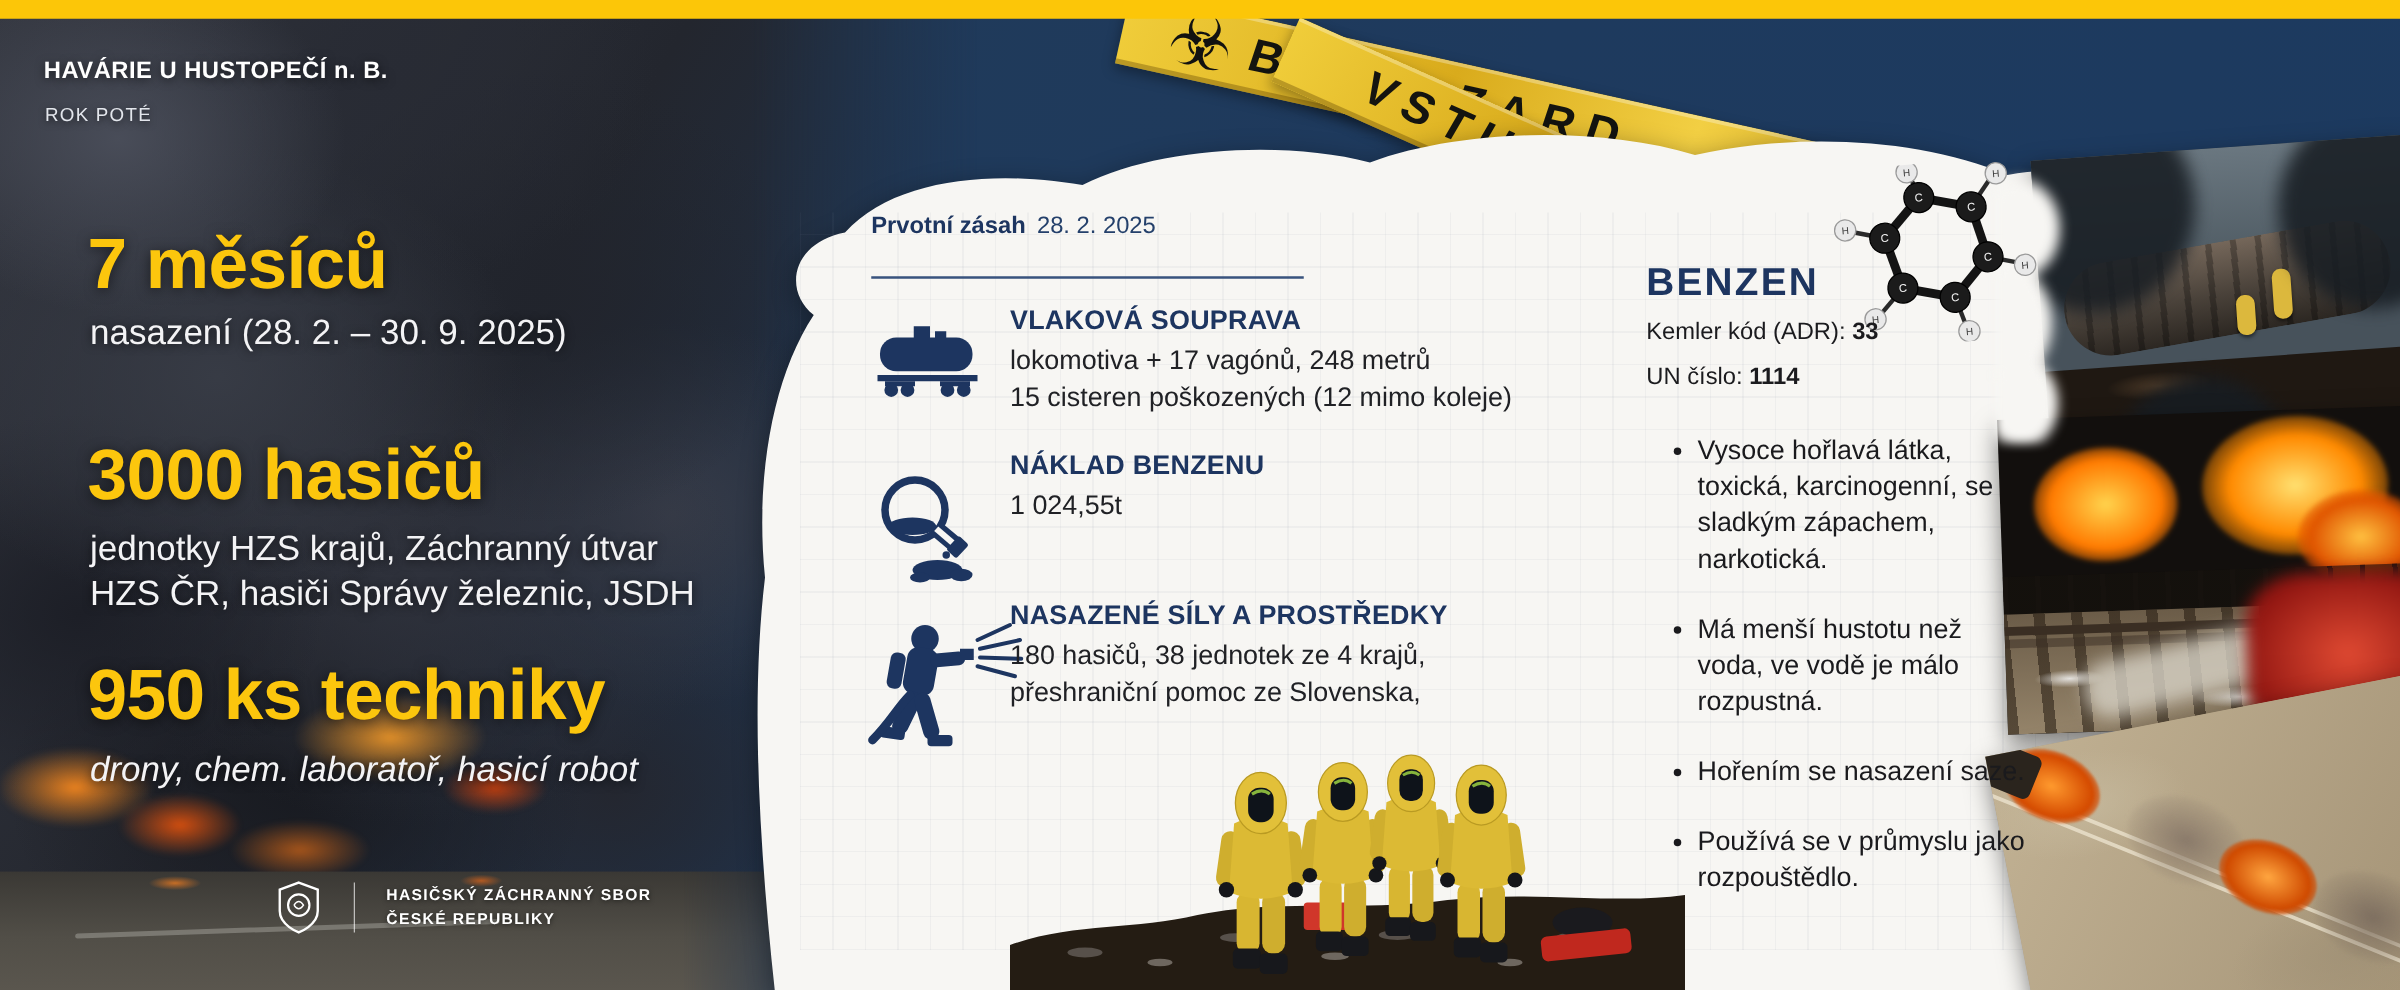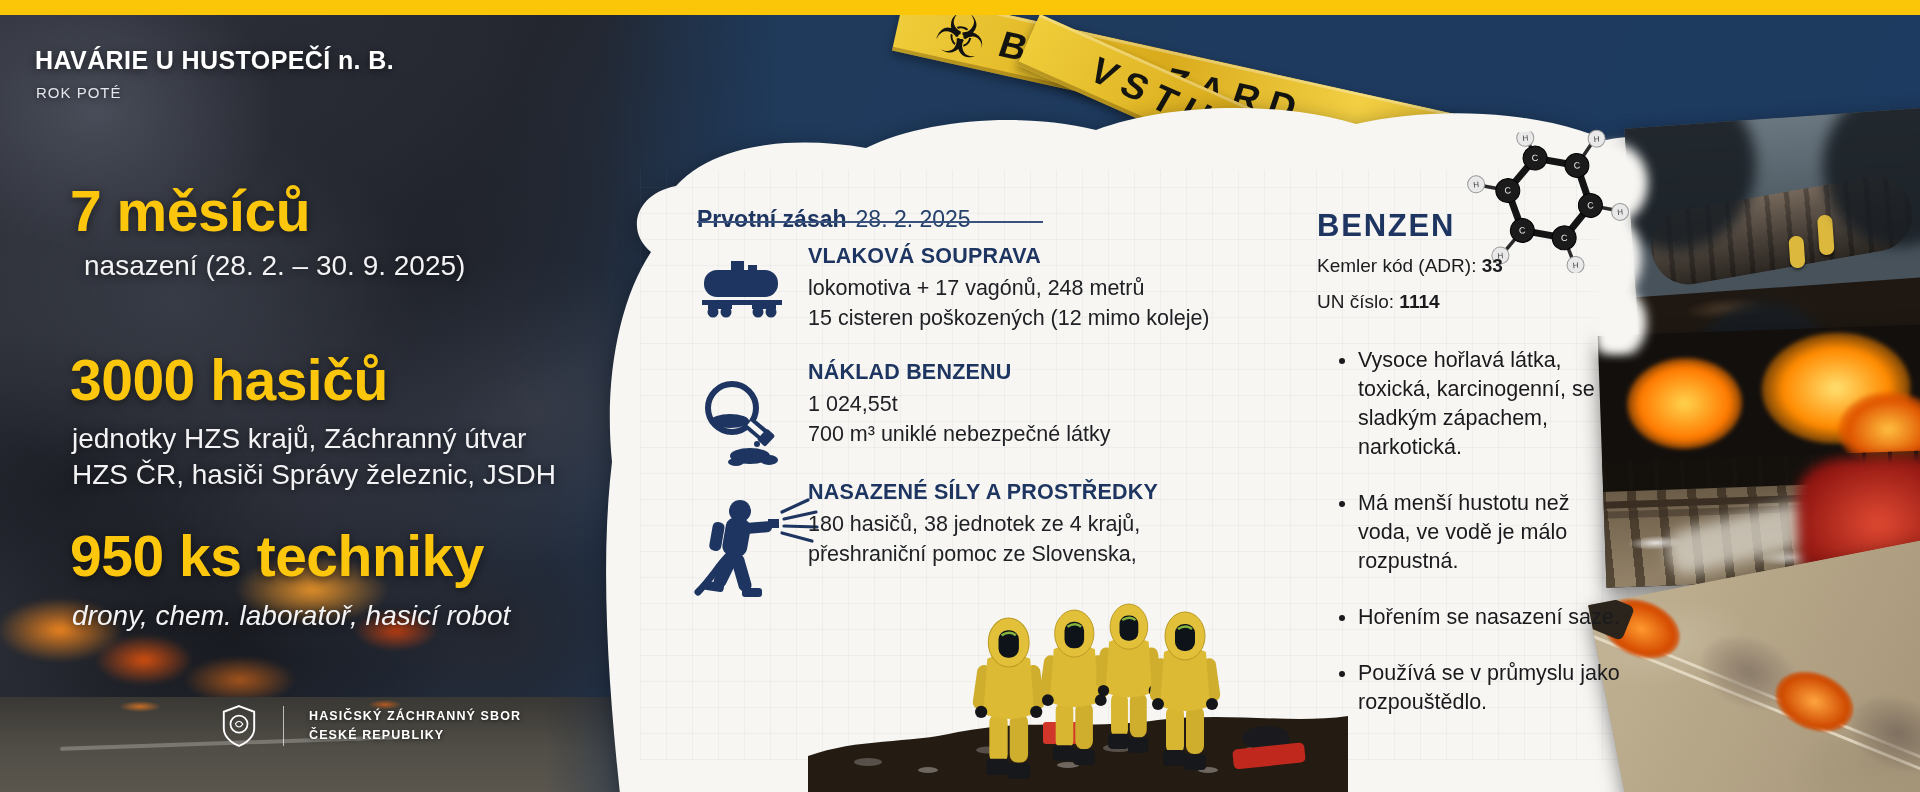--- a/index.html
+++ b/index.html
@@ -60,38 +60,38 @@
   #tape2 .tx{margin-left:70px;letter-spacing:9px;}
   
   #paper{position:absolute;left:556px;top:82px;width:1240px;height:712px;z-index:5;
     filter:drop-shadow(0 4px 10px rgba(0,0,0,.35));}
   #paper-grid{position:absolute;left:640px;top:170px;width:1070px;height:590px;z-index:5;pointer-events:none;
     background-image:
       repeating-linear-gradient(0deg,rgba(120,130,150,.07) 0 1px,transparent 1px 26px),
       repeating-linear-gradient(90deg,rgba(120,130,150,.07) 0 1px,transparent 1px 26px);}
   
   .onphoto{z-index:10;position:absolute;color:#fff;}
-  #title{left:35px;top:46px;font-size:25px;font-weight:700;letter-spacing:.4px;
+  #title{left:35px;top:46px;font-size:19px;font-weight:700;letter-spacing:.4px;
     text-shadow:0 2px 8px rgba(0,0,0,.6);}
   #subtitle{left:36px;top:84px;font-size:15px;font-weight:400;color:#e3e6ec;letter-spacing:1px;
     text-shadow:0 1px 6px rgba(0,0,0,.6);}
   .stat-value{position:absolute;z-index:10;color:#fcc60d;font-weight:700;font-size:57px;line-height:1;
     letter-spacing:-.5px;text-shadow:0 2px 10px rgba(0,0,0,.55);}
   .stat-desc{position:absolute;z-index:10;color:#f3f3f5;font-size:28px;line-height:1.27;font-weight:400;
     text-shadow:0 1px 8px rgba(0,0,0,.65);}
-  #stat1v{left:70px;top:183px;} #stat1d{left:72px;top:248px;width:520px;margin-left:12px;}
+  #stat1v{left:70px;top:183px;} #stat1d{left:72px;top:248px;width:520px;}
   #stat2v{left:70px;top:352px;} #stat2d{left:72px;top:421px;width:505px;}
   #stat3v{left:70px;top:528px;} #stat3d{left:72px;top:598px;width:540px;font-style:italic;}
   
   #logo{position:absolute;left:220px;top:704px;z-index:10;display:flex;align-items:center;gap:25px;}
   #logo .bar{width:1px;height:40px;background:rgba(255,255,255,.65);}
   #logo .lt{color:#fff;font-size:12.5px;font-weight:700;letter-spacing:1.1px;line-height:1.55;
     text-shadow:0 1px 4px rgba(0,0,0,.6);}
   
-  #panel-head{position:absolute;left:697px;top:170px;z-index:10;font-size:23px;color:#1d3560;margin-top:36px;}
+  #panel-head{position:absolute;left:697px;top:170px;z-index:10;font-size:19px;color:#1d3560;}
   #panel-head .hb{font-weight:700;} #panel-head .hd{font-weight:400;color:#24406b;margin-left:9px;}
   #panel-rule{position:absolute;left:697px;top:221px;width:346px;height:2px;background:#39537e;z-index:10;}
   .section{position:absolute;z-index:10;width:480px;}
   .section .st{font-size:21.5px;font-weight:700;color:#1d3560;letter-spacing:.2px;margin-bottom:4px;}
   .section .sl{font-size:21.5px;color:#202125;line-height:30px;}
   #sec1{left:808px;top:244px;} #sec2{left:808px;top:360px;} #sec3{left:808px;top:480px;}
   .sicon{position:absolute;z-index:10;}
   #icon1{left:698px;top:258px;} #icon2{left:700px;top:372px;} #icon3{left:690px;top:494px;}
   
   #molecule{position:absolute;left:1447px;top:130px;z-index:10;transform:rotate(-5deg);}
@@ -249,21 +249,20 @@
   </svg>
 
   <div class="section" id="sec1">
     <div class="st">VLAKOVÁ SOUPRAVA</div>
     <div class="sl">lokomotiva + 17 vagónů, 248 metrů</div>
     <div class="sl">15 cisteren poškozených (12 mimo koleje)</div>
   </div>
   <div class="section" id="sec2">
     <div class="st">NÁKLAD BENZENU</div>
     <div class="sl">1 024,55t</div>
-    <div class="sl">700 m³ uniklé nebezpečné látky</div>
   </div>
   <div class="section" id="sec3">
     <div class="st">NASAZENÉ SÍLY A PROSTŘEDKY</div>
     <div class="sl">180 hasičů, 38 jednotek ze 4 krajů,</div>
     <div class="sl">přeshraniční pomoc ze Slovenska,</div>
   </div>
 
   <svg id="molecule" width="205" height="145" viewBox="0 0 205 145" aria-hidden="true">
     <g stroke="#141414" stroke-width="7">
       <line x1="143" y1="79" x2="114" y2="109"></line>

